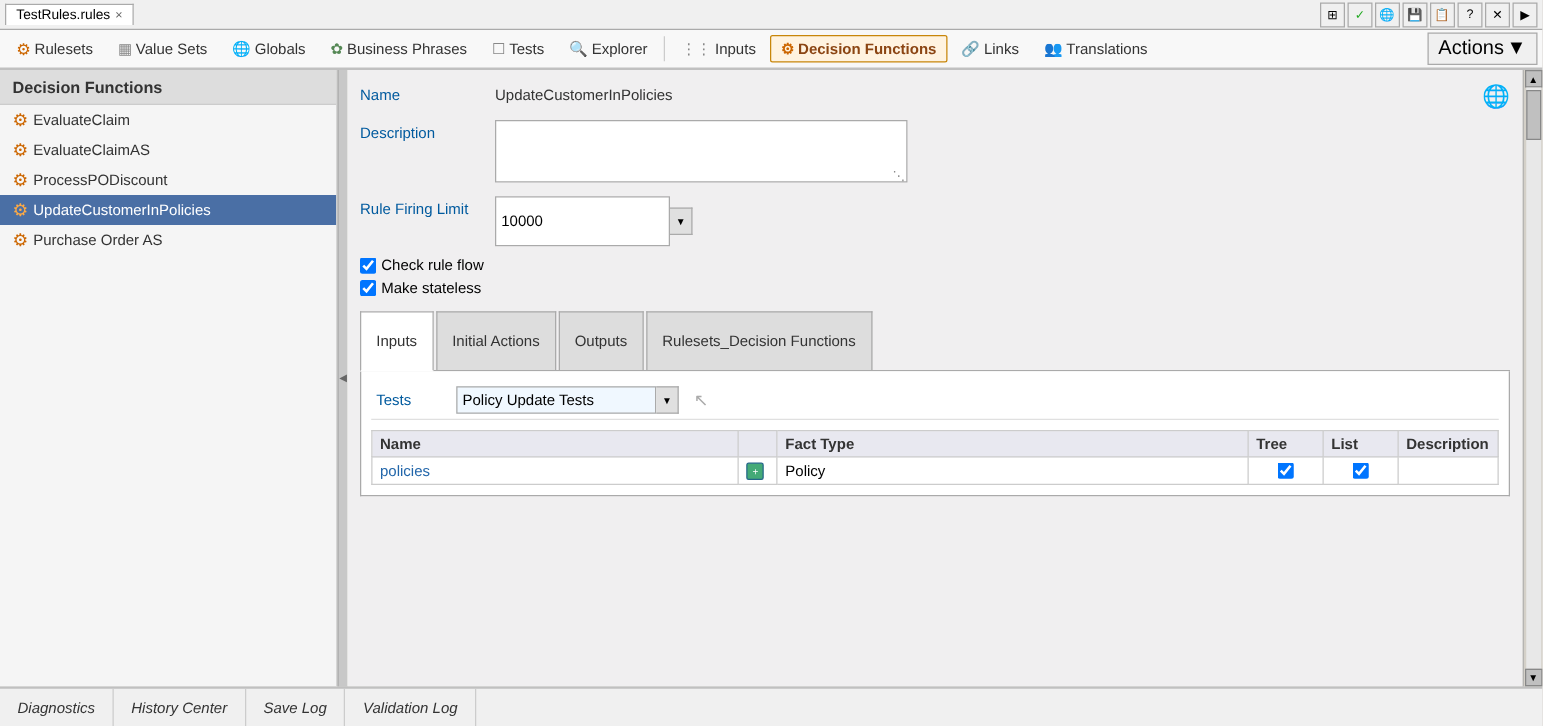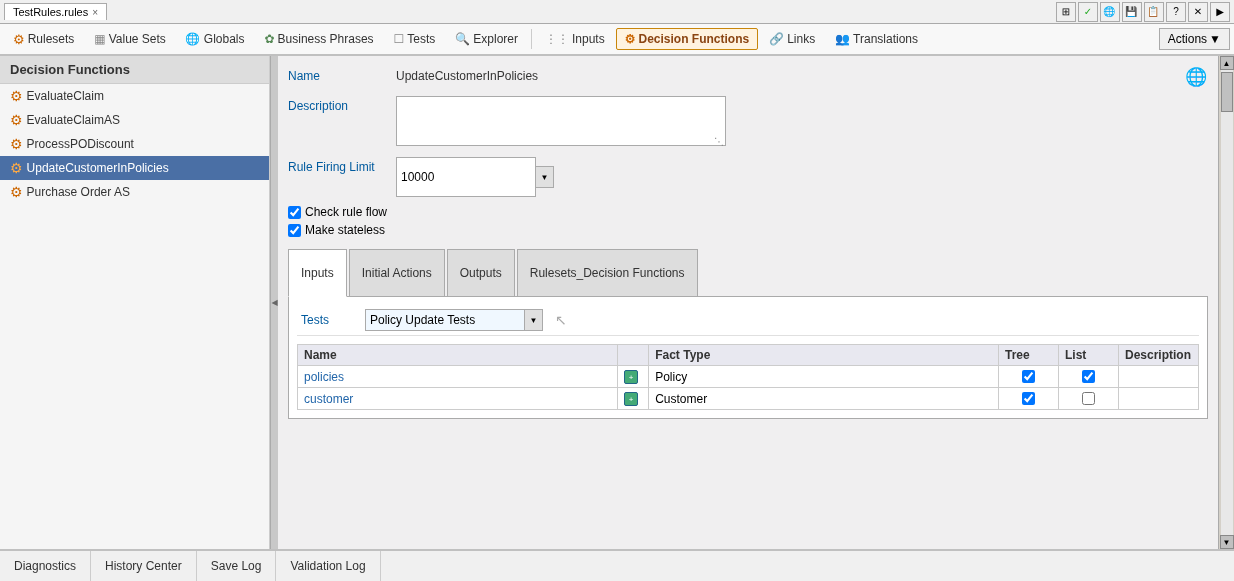--- a/index.html
+++ b/index.html
@@ -83,21 +83,21 @@
     }
     .actions-btn {
       margin-left: auto;
       display: flex;
       align-items: flex-start;
       gap: 2px;
       padding: 3px 8px;
       background: #f0f0f0;
       border: 1px solid #aaa;
       cursor: pointer;
-      font-size: 12px;
+      font-size: 16px;
     }
 
     
     .main-area {
       display: flex;
       height: calc(581px - 24px - 32px - 32px);
       background: #e8e8e0;
     }
 
     
@@ -313,20 +313,21 @@
     }
     .status-tab {
       padding: 4px 14px;
       font-size: 12px;
       cursor: pointer;
       border-right: 1px solid #ccc;
       height: 100%;
       display: flex;
       align-items: center;
       color: #333;
+      font-style: italic;
     }
 
     
     .collapse-handle {
       width: 8px;
       background: #c8c8c8;
       border-left: 1px solid #aaa;
       cursor: col-resize;
       display: flex;
       align-items: center;
@@ -514,38 +515,20 @@
                 <input type="checkbox" checked="" style="">
               </div>
             </td>
             <td class="col-list">
               <div class="checkbox-cell">
                 <input type="checkbox" checked="" style="">
               </div>
             </td>
             <td class="col-desc"></td>
           </tr>
-          <tr>
-            <td style="color:#2266aa; cursor:pointer;">customer</td>
-            <td>
-              <span class="fact-icon">+</span>
-            </td>
-            <td>Customer</td>
-            <td class="col-tree">
-              <div class="checkbox-cell">
-                <input type="checkbox" checked="" style="">
-              </div>
-            </td>
-            <td class="col-list">
-              <div class="checkbox-cell">
-                <input type="checkbox" style="">
-              </div>
-            </td>
-            <td class="col-desc"></td>
-          </tr>
         </tbody>
       </table>
     </div>
   </div>
 
   <div class="scrollbar-right">
     <div style="width:14px; height:14px; background:#c0c0c0; border:1px solid #888; display:flex; align-items:center; justify-content:center; font-size:8px; cursor:pointer;">▲</div>
     <div style="flex:1; background:#e8e8e8;">
       <div style="width:12px; height:40px; background:#c0c0c0; border:1px solid #888; margin:2px auto; cursor:pointer;"></div>
     </div>

